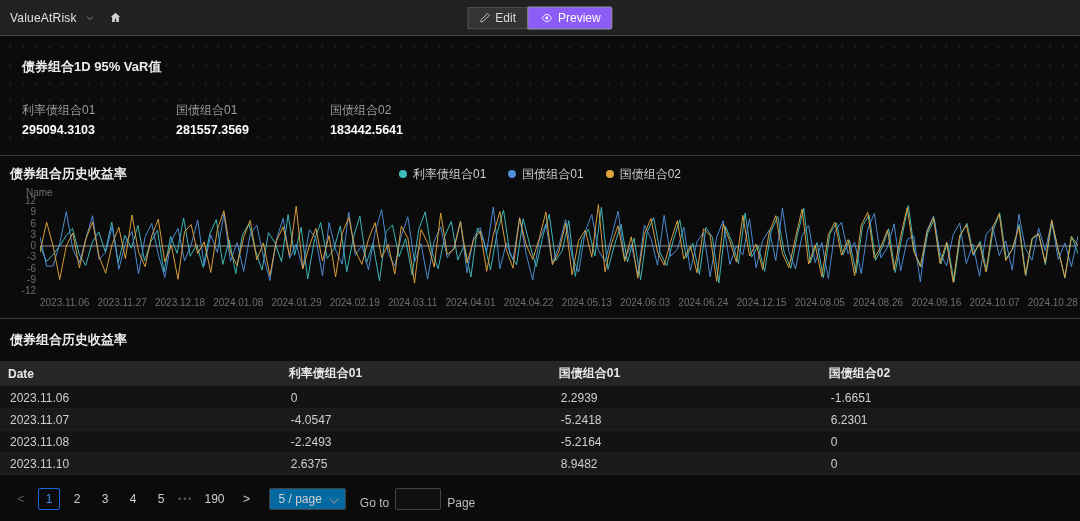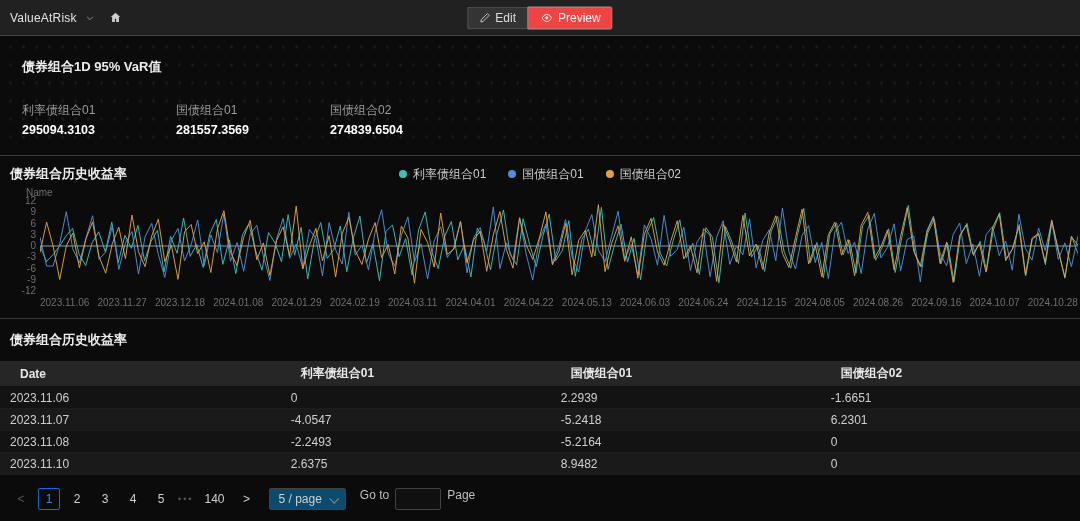--- a/index.html
+++ b/index.html
@@ -17,21 +17,21 @@
   }
   .dashboard-select { display:flex; align-items:center; gap:8px; cursor:pointer; }
   .app-title { font-size:12px; color:#e3e3e3; letter-spacing:.2px; }
   .icon-btn { display:flex; align-items:center; justify-content:center; margin-left:14px; cursor:pointer; color:#c9c9c9; }
   .btn-group { position:absolute; left:50%; top:50%; transform:translate(-50%,-50%); display:flex;justify-content:space-between; }
   .btn {
     height:23px; display:flex; align-items:center; gap:5px; padding:0 11px;
     font-size:12px; cursor:pointer; user-select:none;
   }
   .btn-edit { background:#343434; color:#dcdcdc; border:1px solid #5f5f5f; border-right:none; border-radius:2px 0 0 2px; }
-  .btn-preview { background:#ef4444; color:#ffffff; border:1px solid #979797; border-radius:0 2px 2px 0;padding-left:12px; }
+  .btn-preview { background:#8b5cf6; color:#ffffff; border:1px solid #979797; border-radius:0 2px 2px 0;padding-left:12px; }
   
   .panel { padding:22px; }
   .panel-title { font-size:13px; font-weight:bold; color:#ececec; }
   .sep { border-top:1px solid #3a3a3a; }
   
   .var-panel {
     background-image: radial-gradient(rgba(255,255,255,0.055) 1px, transparent 1.6px);
     background-size: 13px 18px; background-position: 4px 38px;
     padding-bottom:16px;
   }
@@ -58,44 +58,44 @@
     position:absolute; left:30px; top:109px; width:1038px;
     display:flex; justify-content:space-between;
     font-size:10px; color:#6e6e6e; white-space:nowrap;
   }
   
   .table-panel { padding:8px 0 0; margin-top:4px; }
   .table-title { font-size:13px; font-weight:bold; color:#ececec; padding:4px 10px 12px; }
   table { width:100%; border-collapse:collapse; font-size:12px; table-layout:fixed; }
   thead th {
     background:#262626; text-align:left; font-weight:bold; color:#e8e8e8;
-    padding:4px 20px; border-bottom:1px solid #111;
+    padding:4px 8px; border-bottom:1px solid #111;
   }
   thead th:nth-child(1){ width:26%; }
   thead th:nth-child(2){ width:25%; }
   thead th:nth-child(3){ width:25%; }
   thead th:nth-child(4){ width:24%; }
   tbody td { padding:3.5px 10px; color:#cfcfcf; border-bottom:1px solid #1d1d1d; }
   tbody tr:nth-child(odd){ background:#131313; }
   tbody tr:nth-child(even){ background:#1a1a1a; }
   
   .pagination { display:flex; align-items:center; gap:6px; padding:13px 10px; font-size:12px; color:#bdbdbd; }
   .page-item {
     min-width:22px; height:22px; display:flex; align-items:center; justify-content:center;
     border-radius:2px; cursor:pointer; color:#cfcfcf; padding:0 4px; border:1px solid transparent;
   }
   .page-item.active { border:1px solid #1668dc; color:#3c89e8; }
   .page-item.disabled { color:#595959; }
   .page-ellipsis { color:#595959; font-size:9px; letter-spacing:2px; cursor:pointer; }
   .page-size {
-    display:flex; align-items:center; gap:8px; border:1px solid #424242; background:#0c4a6e;
+    display:flex; align-items:center; gap:8px; border:1px solid #424242; background:#0369a1;
     height:22px; padding:0 8px; border-radius:2px; cursor:pointer; color:#cfcfcf; margin-left:6px;
   }
   .chev { width:7px; height:7px; border-right:1px solid #8a8a8a; border-bottom:1px solid #8a8a8a; transform:rotate(45deg) translateY(-1px); display:inline-block; }
-  .goto-wrap { display:flex; align-items:flex-start; gap:6px; margin-left:8px; }
+  .goto-wrap { display:flex; align-items:flex-end; gap:6px; margin-left:8px; }
   .goto-input {
     width:46px; height:22px; background:#101010; border:1px solid #424242; border-radius:2px;
     color:#ddd; font-size:12px; padding:0 6px; outline:none; font-family:"Liberation Sans",sans-serif;
   }
 </style>
 </head>
 <body>
 
 <header class="topbar">
   <div class="dashboard-select">
@@ -132,21 +132,21 @@
     <div class="kpi">
       <div class="kpi-label">利率债组合01</div>
       <div class="kpi-value">295094.3103</div>
     </div>
     <div class="kpi">
       <div class="kpi-label">国债组合01</div>
       <div class="kpi-value">281557.3569</div>
     </div>
     <div class="kpi">
       <div class="kpi-label">国债组合02</div>
-      <div class="kpi-value">274839.6504</div>
+      <div class="kpi-value">183442.5641</div>
     </div>
   </div>
 </section>
 
 <section class="panel chart-panel sep">
   <div class="chart-header">
     <h2 class="panel-title">债券组合历史收益率</h2>
     <div class="legend">
       <div class="legend-item">
         <span class="legend-dot" style="background-color: rgb(63, 189, 189);"></span>
@@ -246,21 +246,21 @@
   </table>
 
   <div class="pagination">
     <span class="page-item disabled">&lt;</span>
     <span class="page-item active">1</span>
     <span class="page-item">2</span>
     <span class="page-item">3</span>
     <span class="page-item">4</span>
     <span class="page-item">5</span>
     <span class="page-ellipsis">•••</span>
-    <span class="page-item">140</span>
+    <span class="page-item">190</span>
     <span class="page-item">&gt;</span>
     <div class="page-size">
       <span>5 / page</span>
       <span class="chev"></span>
     </div>
     <div class="goto-wrap">
       <span>Go to</span>
       <input class="goto-input" value="" style="">
       <span>Page</span>
     </div>

